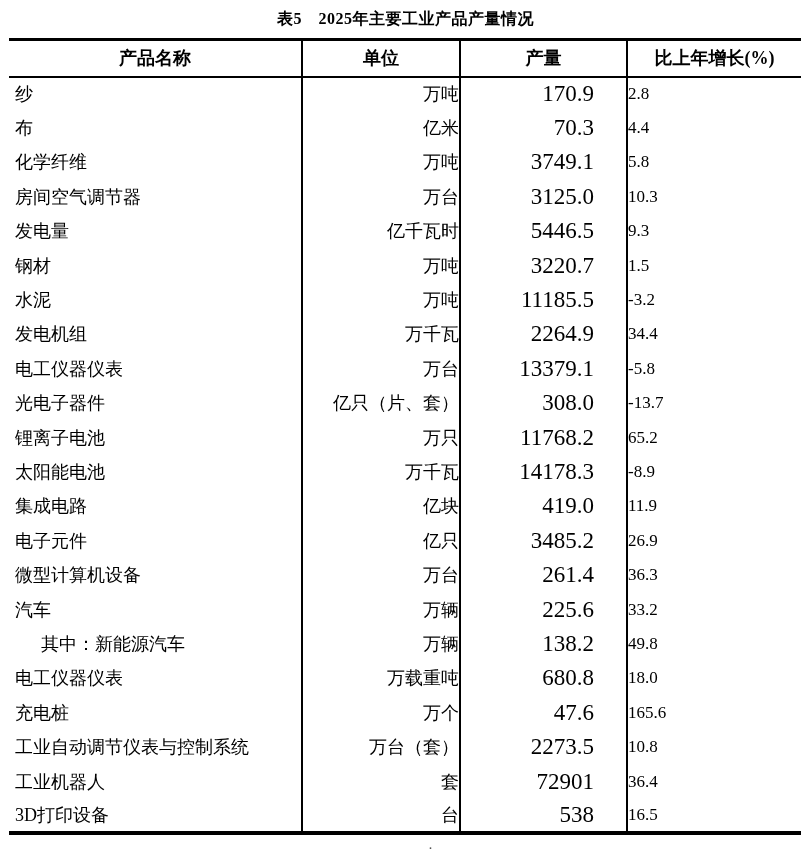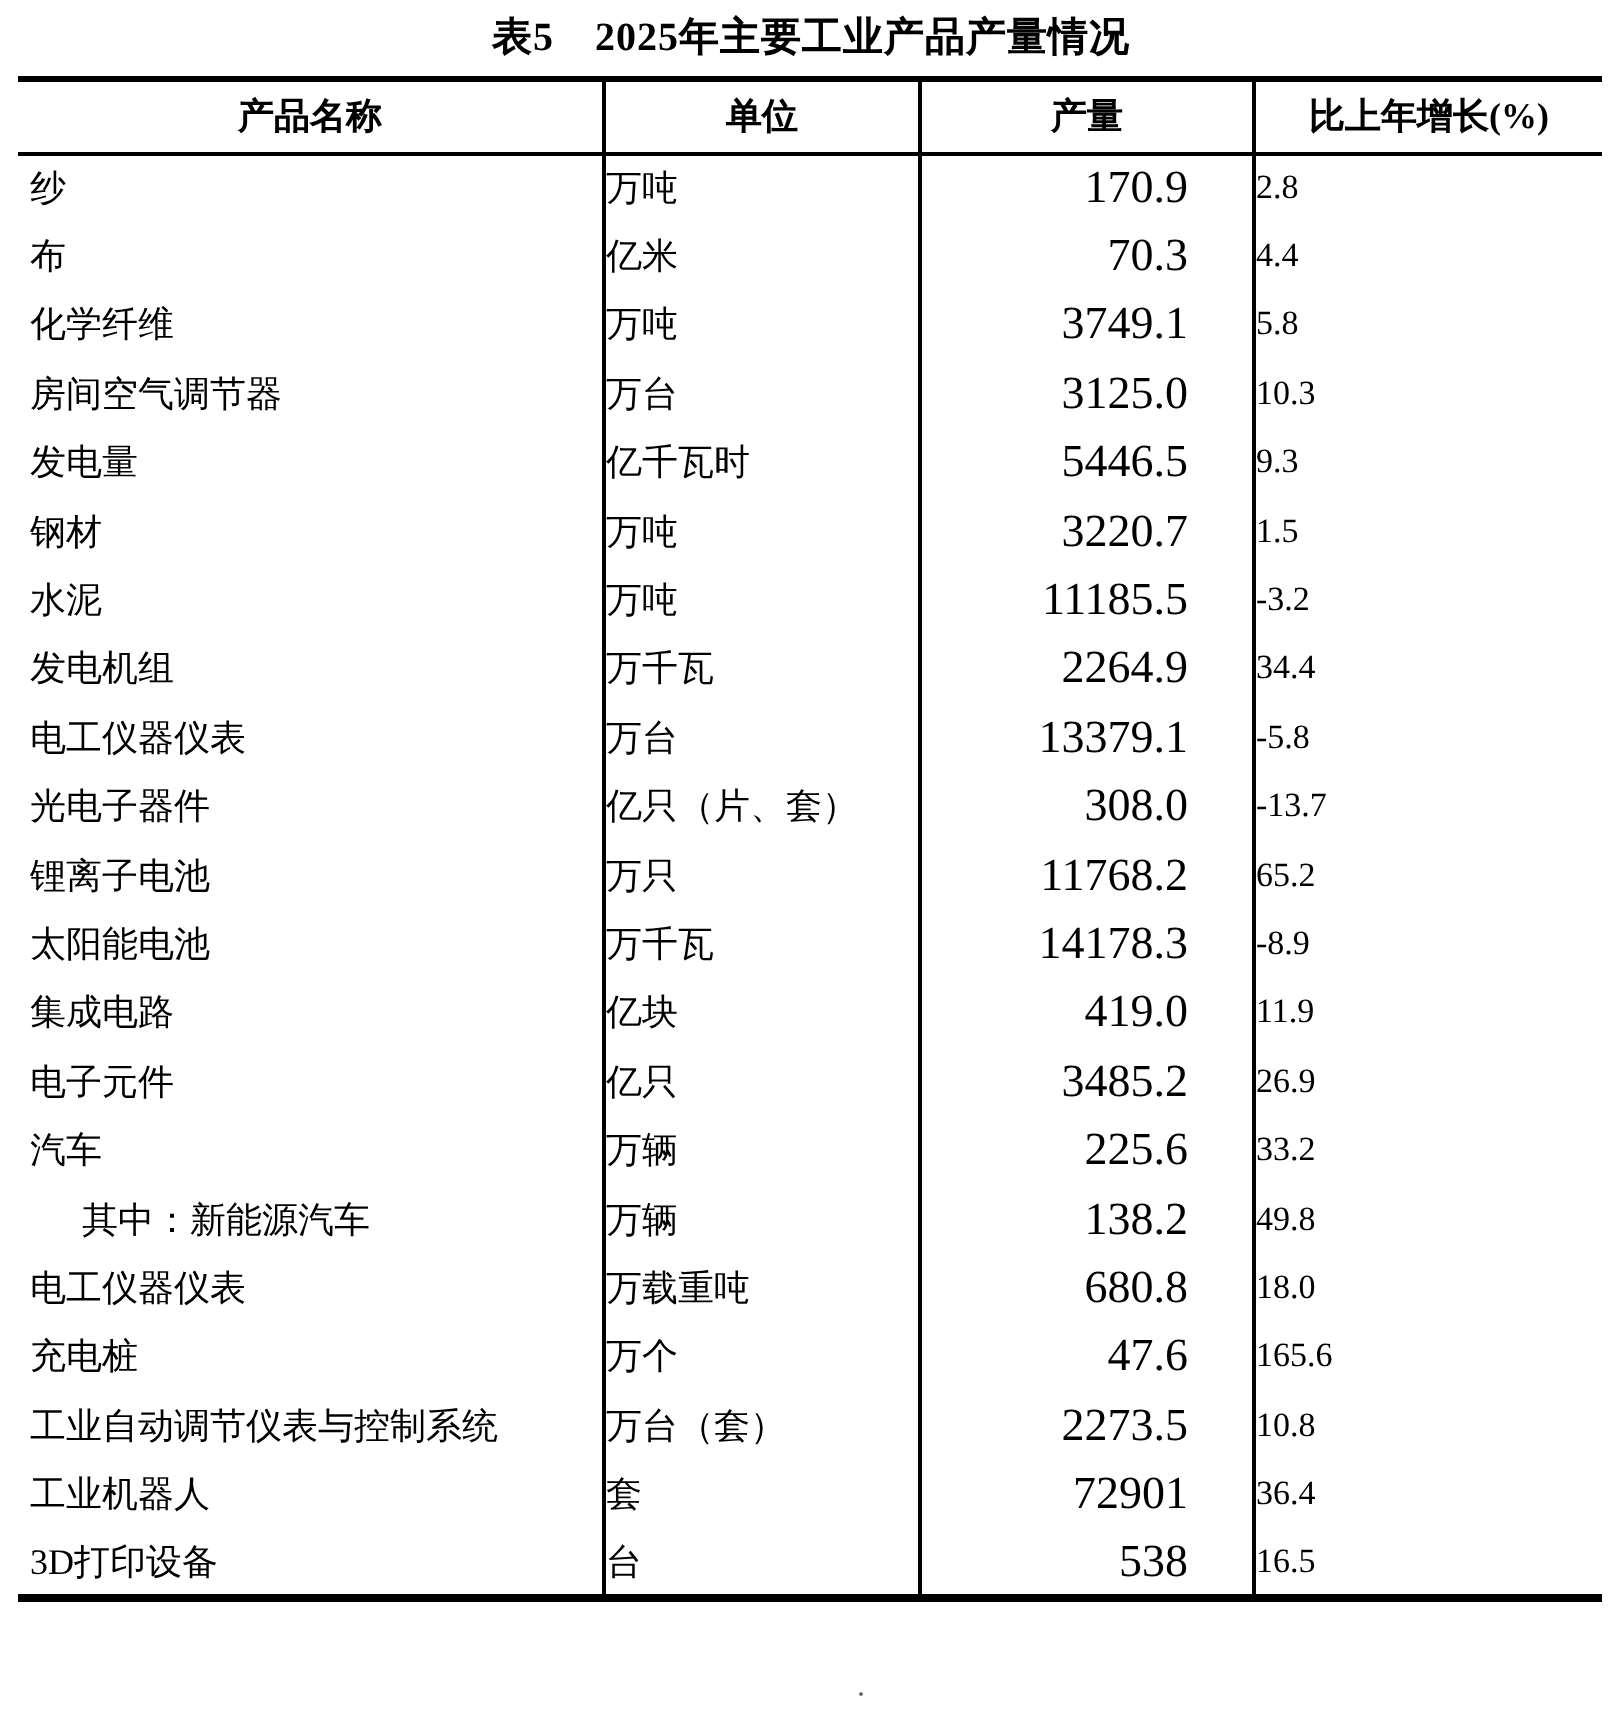--- a/index.html
+++ b/index.html
@@ -8,21 +8,21 @@
     width: 811px; height: 856px;
     background: #ffffff;
     color: #000000;
     font-family: "Liberation Serif", "DejaVu Serif", serif;
     position: relative;
     overflow: hidden;
   }
   .doc-title {
     text-align: center;
     font-weight: 700;
-    font-size: 20px;
+    font-size: 16px;
     margin-top: 6px;
     letter-spacing: 0.5px;
     line-height: 26px;
   }
   table.stat {
     border-collapse: collapse;
     table-layout: fixed;
     width: 792px;
     margin: 6px 0 17px 9px;
     border-top: 3px solid #000;
@@ -40,21 +40,21 @@
   tbody td {
     height: 34.4px;
     vertical-align: middle;
     font-size: 18px;
     padding: 0;
     white-space: nowrap;
   }
   th + th, td + td { border-left: 2px solid #000; }
   td.c-name { text-align: left; padding-left: 6px; }
   td.c-name.indent { padding-left: 32px; }
-  td.c-unit { text-align: left; font-family: Liberation Mono, monospace; }
+  td.c-unit { text-align: right; font-family: Liberation Mono, monospace; }
   td.c-output { text-align: right; padding-right: 32px; font-size: 23px; }
   td.c-growth { padding-right: 53px; font-size: 17px; }
   .page-dot {
     position: absolute;
     left: 428px;
     top: 841px;
     font-size: 15px;
     color: #555;
     line-height: 15px;
   }
@@ -158,20 +158,26 @@
     <td class="c-output">419.0</td>
     <td class="c-growth">11.9</td>
   </tr>
       <tr>
     <td class="c-name">电子元件</td>
     <td class="c-unit">亿只</td>
     <td class="c-output">3485.2</td>
     <td class="c-growth">26.9</td>
   </tr>
       <tr>
+    <td class="c-name">微型计算机设备</td>
+    <td class="c-unit">万台</td>
+    <td class="c-output">261.4</td>
+    <td class="c-growth">36.3</td>
+  </tr>
+      <tr>
     <td class="c-name">汽车</td>
     <td class="c-unit">万辆</td>
     <td class="c-output">225.6</td>
     <td class="c-growth">33.2</td>
   </tr>
       <tr>
     <td class="c-name indent">其中：新能源汽车</td>
     <td class="c-unit">万辆</td>
     <td class="c-output">138.2</td>
     <td class="c-growth">49.8</td>

